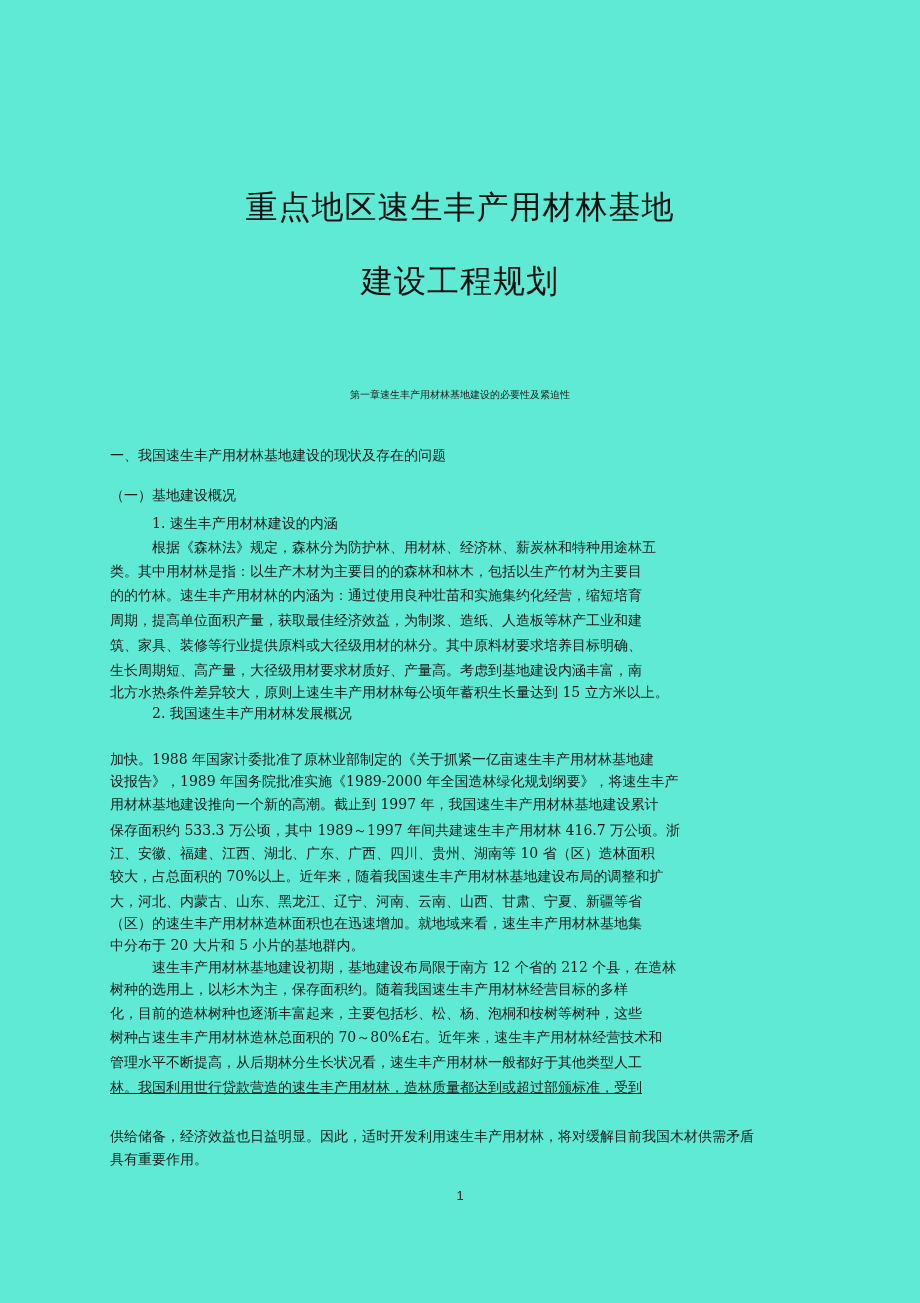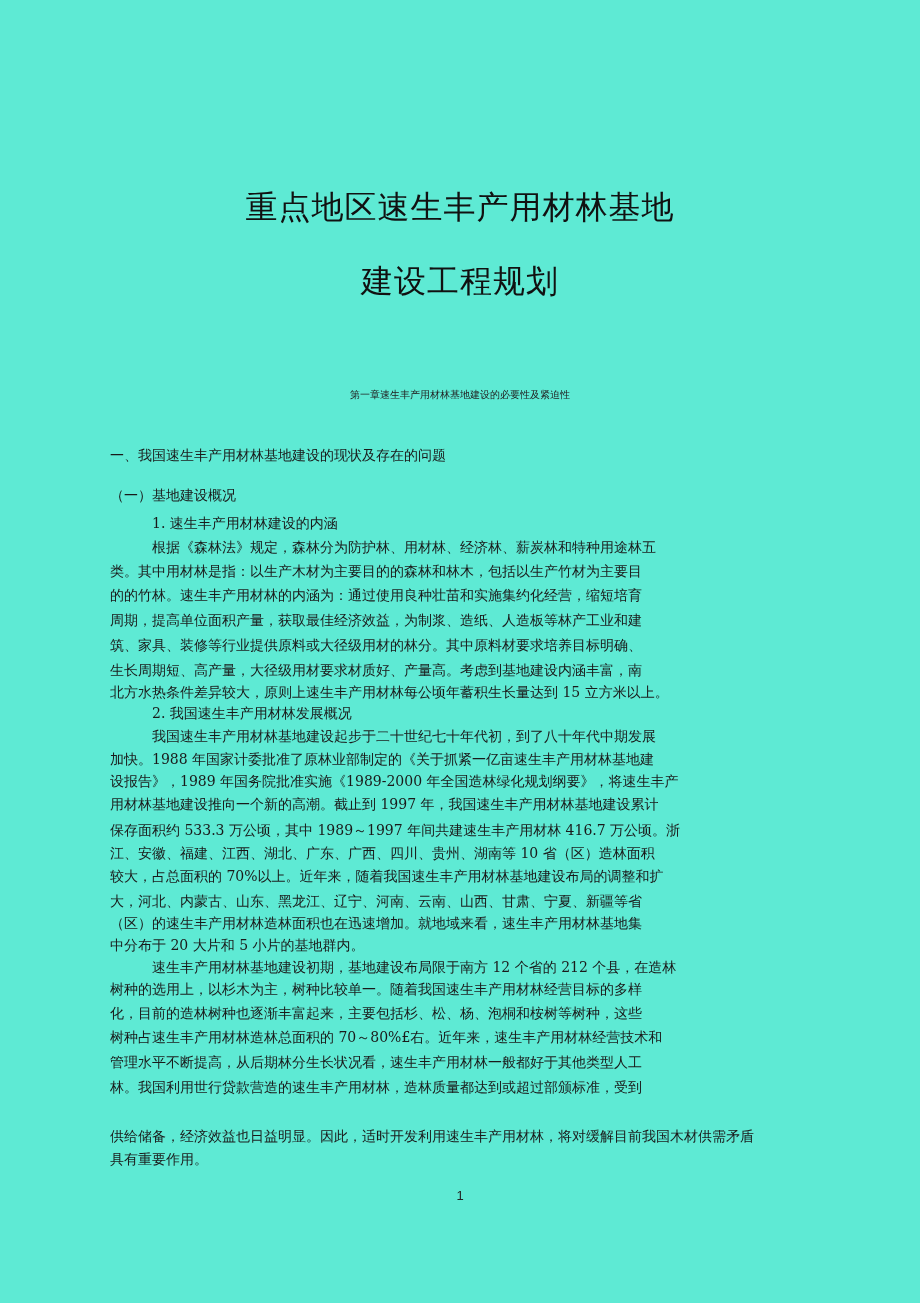--- a/index.html
+++ b/index.html
@@ -44,34 +44,33 @@
   <div class="line" style="left:152px; top:514px;">1.  速生丰产用材林建设的内涵</div>
   <div class="line" style="left:152px; top:538px;">根据《森林法》规定，森林分为防护林、用材林、经济林、薪炭林和特种用途林五</div>
   <div class="line" style="left:110px; top:562px;">类。其中用材林是指：以生产木材为主要目的的森林和林木，包括以生产竹材为主要目</div>
   <div class="line" style="left:110px; top:586px;text-align:center;">的的竹林。速生丰产用材林的内涵为：通过使用良种壮苗和实施集约化经营，缩短培育</div>
   <div class="line" style="left:110px; top:636px;">筑、家具、装修等行业提供原料或大径级用材的林分。其中原料材要求培养目标明确、</div>
   <div class="line" style="left:110px; top:611px;">周期，提高单位面积产量，获取最佳经济效益，为制浆、造纸、人造板等林产工业和建</div>
   <div class="line" style="left:110px; top:661px;">生长周期短、高产量，大径级用材要求材质好、产量高。考虑到基地建设内涵丰富，南</div>
   <div class="line" style="left:110px; top:683px;">北方水热条件差异较大，原则上速生丰产用材林每公顷年蓄积生长量达到 15 立方米以上。</div>
   <div class="line" style="left:152px; top:704px;">2.  我国速生丰产用材林发展概况</div>
 
-  <div class="line" style="left:152px; top:727px;">我国速生丰产用材林基地建设起步于二十世纪七十年代初，到了八十年代中期发展</div>
   <div class="line" style="left:110px; top:750px;">加快。1988 年国家计委批准了原林业部制定的《关于抓紧一亿亩速生丰产用材林基地建</div>
   <div class="line" style="left:110px; top:772px;">设报告》，1989 年国务院批准实施《1989-2000 年全国造林绿化规划纲要》，将速生丰产</div>
   <div class="line" style="left:110px; top:795px;">用材林基地建设推向一个新的高潮。截止到 1997 年，我国速生丰产用材林基地建设累计</div>
   <div class="line" style="left:110px; top:821px;">保存面积约 533.3 万公顷，其中 1989～1997 年间共建速生丰产用材林 416.7 万公顷。浙</div>
   <div class="line" style="left:110px; top:844px;">江、安徽、福建、江西、湖北、广东、广西、四川、贵州、湖南等 10 省（区）造林面积</div>
   <div class="line" style="left:110px; top:867px;">较大，占总面积的 70%以上。近年来，随着我国速生丰产用材林基地建设布局的调整和扩</div>
   <div class="line" style="left:110px; top:892px;">大，河北、内蒙古、山东、黑龙江、辽宁、河南、云南、山西、甘肃、宁夏、新疆等省</div>
   <div class="line" style="left:110px; top:914px;">（区）的速生丰产用材林造林面积也在迅速增加。就地域来看，速生丰产用材林基地集</div>
   <div class="line" style="left:110px; top:936px;">中分布于 20 大片和 5 小片的基地群内。</div>
 
   <div class="line" style="left:152px; top:958px;">速生丰产用材林基地建设初期，基地建设布局限于南方 12 个省的 212 个县，在造林</div>
-  <div class="line" style="left:110px; top:980px;">树种的选用上，以杉木为主，树种比较单一。随着我国速生丰产用材林经营目标的多样</div>
+  <div class="line" style="left:110px; top:980px;">树种的选用上，以杉木为主，保存面积约。随着我国速生丰产用材林经营目标的多样</div>
   <div class="line" style="left:110px; top:1004px;">化，目前的造林树种也逐渐丰富起来，主要包括杉、松、杨、泡桐和桉树等树种，这些</div>
   <div class="line" style="left:110px; top:1028px;">树种占速生丰产用材林造林总面积的 70～80%£右。近年来，速生丰产用材林经营技术和</div>
   <div class="line" style="left:110px; top:1053px;">管理水平不断提高，从后期林分生长状况看，速生丰产用材林一般都好于其他类型人工</div>
-  <div class="line" style="left:110px; top:1078px;">林。我国利用世行贷款营造的速生丰产用材林，造林质量都达到或超过部颁标准，受到</div>
+  <div class="line" style="left:110px; top:1078px;text-decoration:underline;">林。我国利用世行贷款营造的速生丰产用材林，造林质量都达到或超过部颁标准，受到</div>
   <div class="line" style="left:110px; top:1127px;">供给储备，经济效益也日益明显。因此，适时开发利用速生丰产用材林，将对缓解目前我国木材供需矛盾</div>
   <div class="line" style="left:110px; top:1150px;">具有重要作用。</div>
 
   <div class="pageno" style="top:1188px;">1</div>
 </div>
 
 </body></html>

